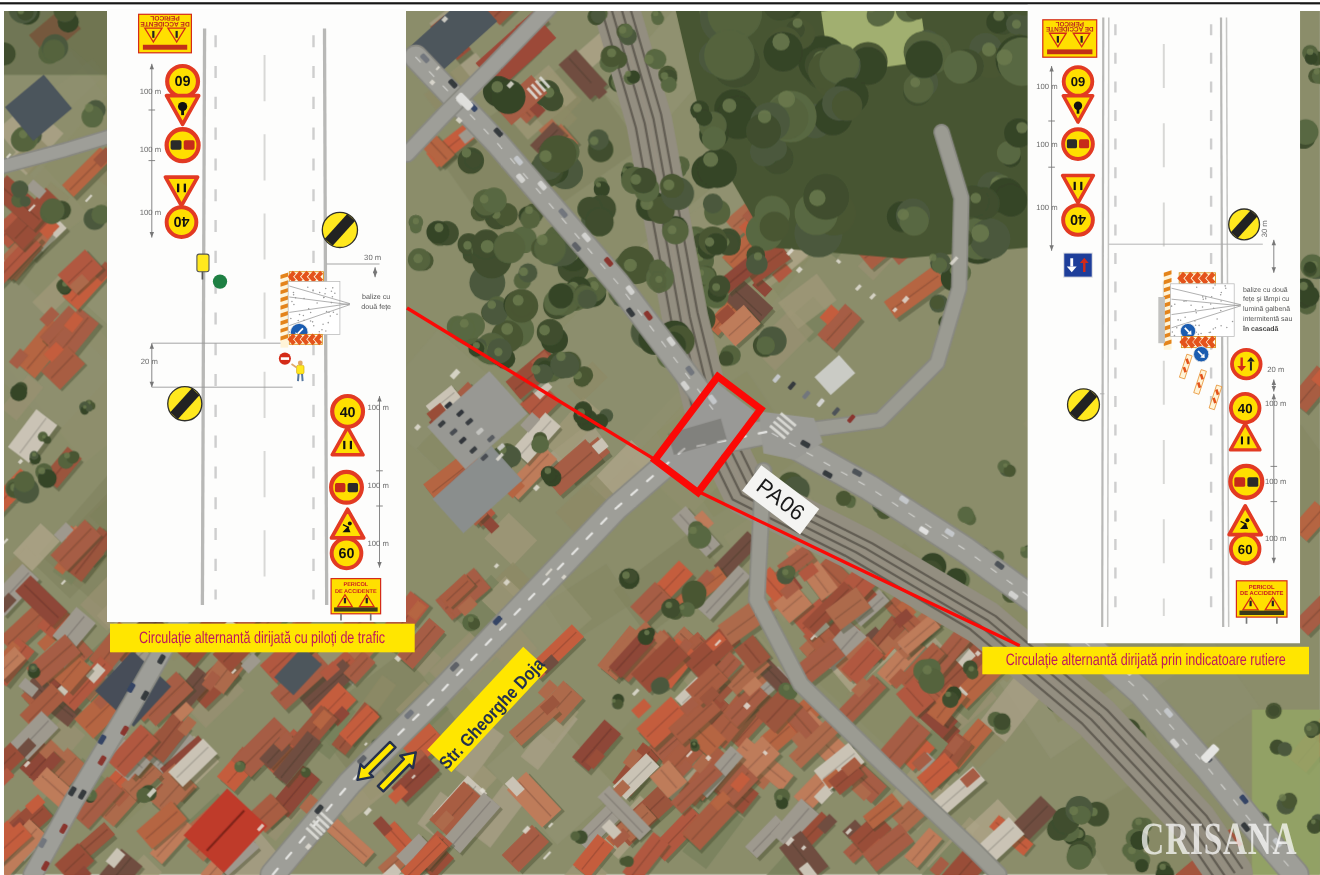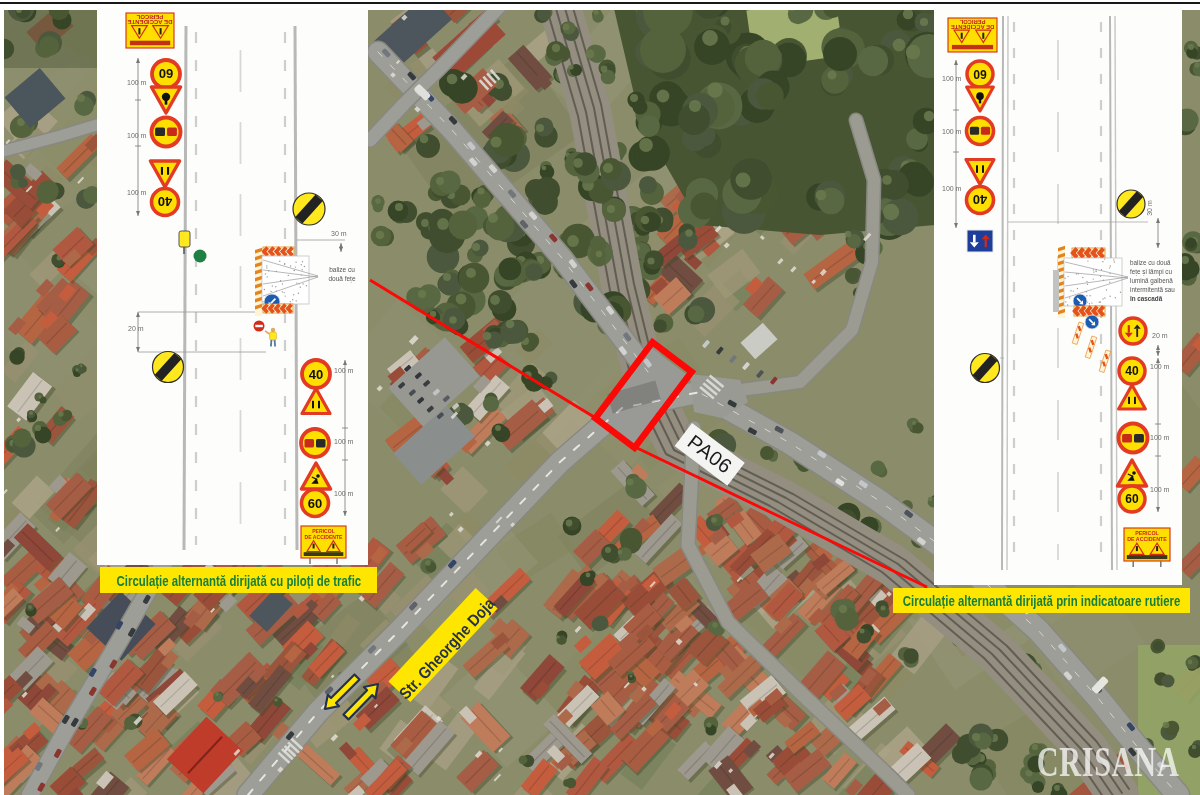--- a/index.html
+++ b/index.html
@@ -1,17 +1,17 @@
 <!DOCTYPE html>
 <html><head><meta charset="utf-8">
 <style>
 html,body{margin:0;padding:0}
 body{width:1200px;height:795px;position:relative;background:#fff;overflow:hidden;
      font-family:"Liberation Sans",sans-serif}
-.lab{position:absolute;background:#ffe600;color:#15803d;font-weight:bold;line-height:1;
+.lab{position:absolute;background:#ffe600;color:#be185d;font-weight:normal;line-height:1;
      display:flex;align-items:center;justify-content:center;overflow:hidden}
 .lab span{white-space:nowrap;font-size:15px;transform:scaleX(0.76)}
 </style></head>
 <body>
 <div style="position:absolute;left:0;top:2px;width:1200px;height:2px;background:#181818"></div>
 <svg style="position:absolute;left:4px;top:10px" width="1196" height="785" viewBox="4 10 1196 785">
 <defs>
       <filter id="soft" x="-2%" y="-2%" width="104%" height="104%">
         <feGaussianBlur stdDeviation="0.6"></feGaussianBlur>
       </filter>

